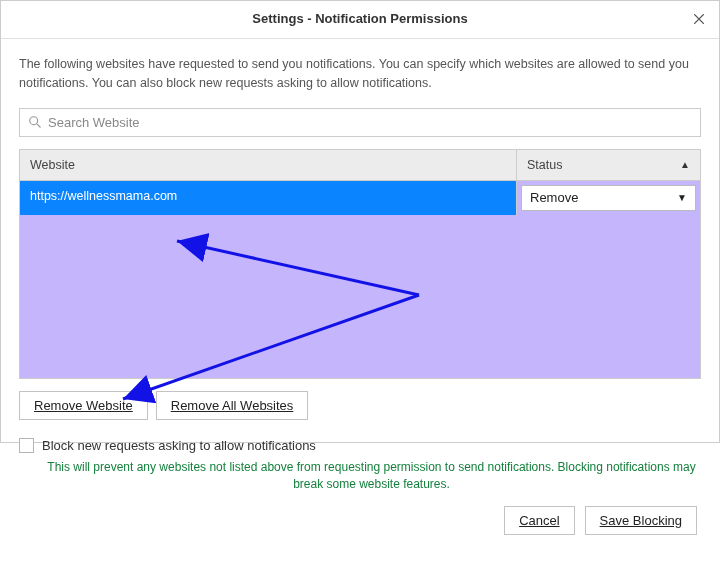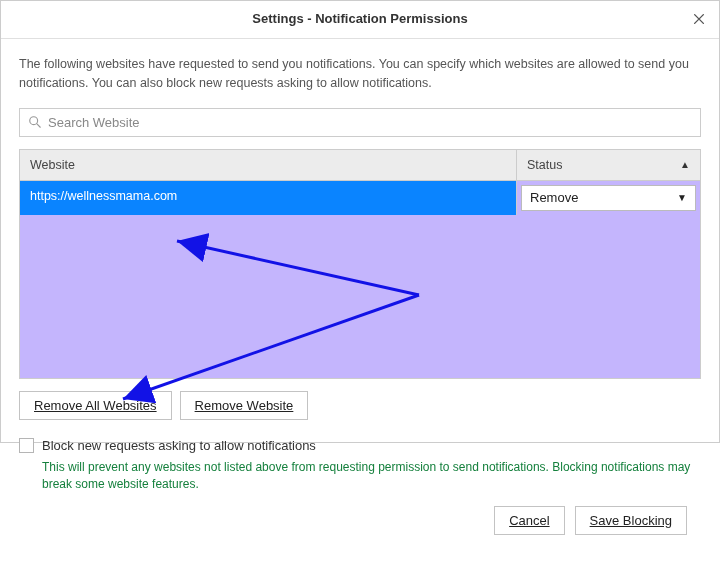--- a/index.html
+++ b/index.html
@@ -150,20 +150,21 @@
     .btn {
       border: 1px solid #c3c3c3;
       background: #fff;
       padding: 6px 14px;
       font-size: 13px;
       color: #222;
       cursor: pointer;
     }
     .block-section {
       margin-top: 18px;
+      text-align: center;
     }
     .block-row {
       display: flex;
       align-items: center;
       gap: 8px;
     }
     .checkbox {
       width: 15px;
       height: 15px;
       border: 1px solid #b5b5b5;
@@ -178,21 +179,21 @@
       margin-top: 6px;
       margin-left: 23px;
       color: #15803d;
       font-size: 12px;
       line-height: 1.45;
     }
     .footer {
       display: flex;
       justify-content: flex-end;
       gap: 10px;
-      padding: 12px 32px 16px;
+      padding: 12px 22px 16px;
     }
     .u { text-decoration: underline; }
     .annot-svg {
       position: absolute;
       pointer-events: none;
       left: 0; top: 0;
     }
   </style>
 </head>
 <body>
@@ -235,22 +236,22 @@
             <div class="status-select">
               <span>Remove</span>
               <span class="chev">▼</span>
             </div>
           </div>
         </div>
       </div>
     </div>
 
     <div class="remove-row">
+      <button class="btn"><span class="u">Remove Website</span></button>
       <button class="btn"><span class="u">Remove All Websites</span></button>
-      <button class="btn"><span class="u">Remove Website</span></button>
     </div>
 
     <div class="block-section">
       <div class="block-row">
         <div class="checkbox"></div>
         <div class="block-label">Block new requests asking to allow notifications</div>
       </div>
       <div class="block-note">This will prevent any websites not listed above from requesting permission to send notifications. Blocking notifications may break some website features.</div>
     </div>
 

